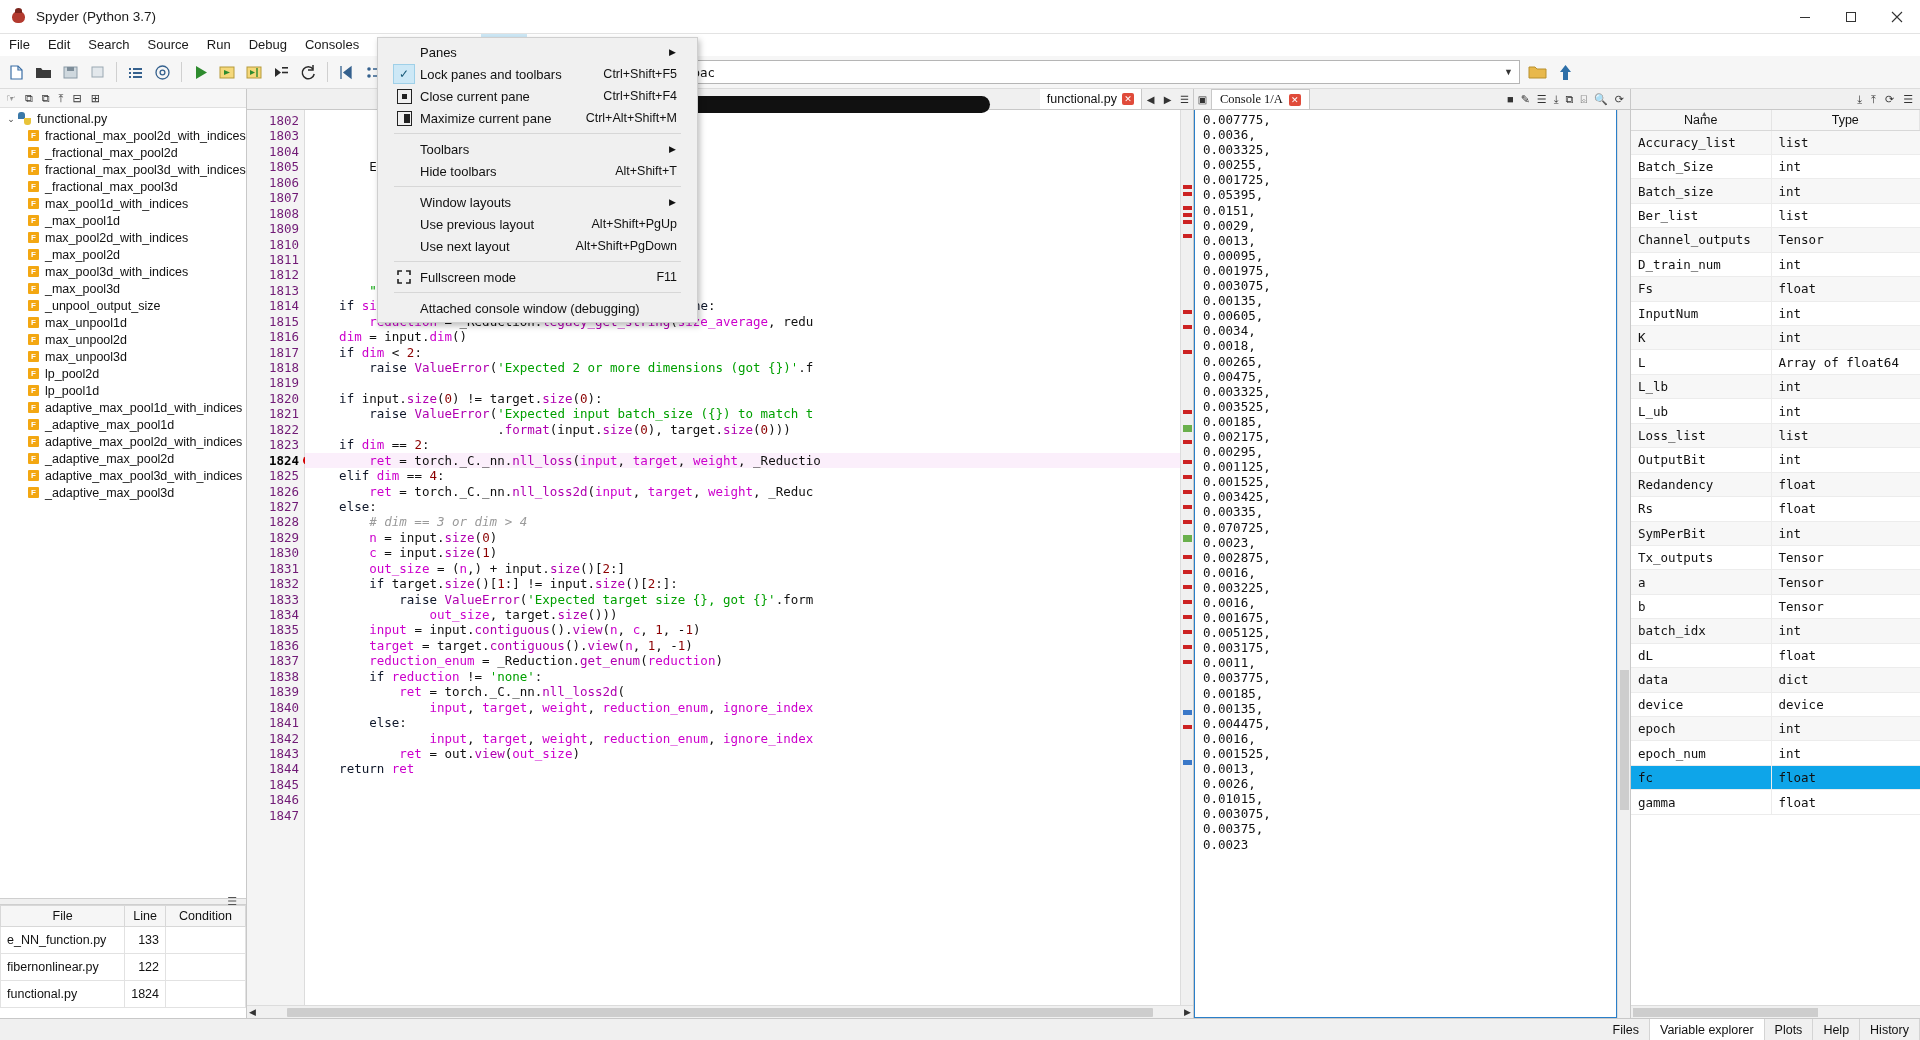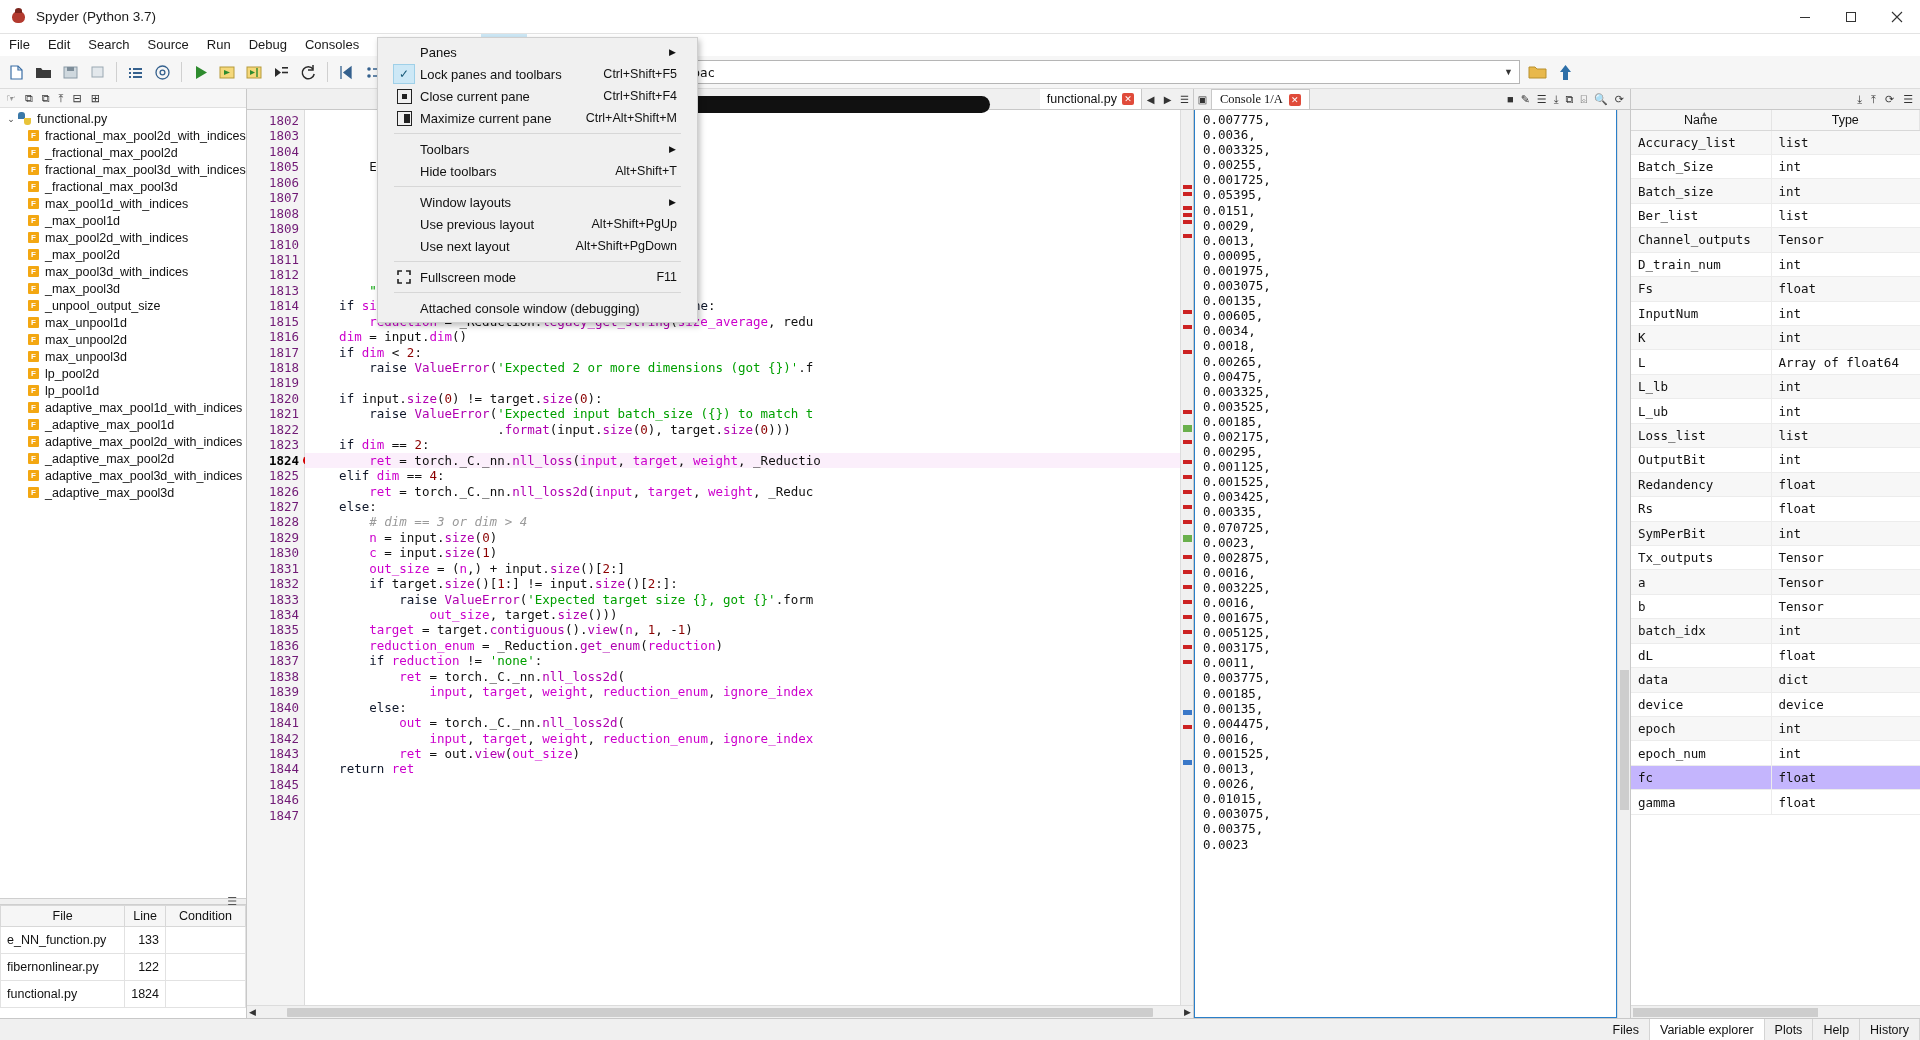--- a/index.html
+++ b/index.html
@@ -528,27 +528,27 @@
           <div class="cl">    <span class="k">elif</span> <span class="v">dim</span> == <span class="n">4</span>:</div>
           <div class="cl">        <span class="v">ret</span> = torch._C._nn.<span class="f">nll_loss2d</span>(<span class="v">input</span>, <span class="v">target</span>, <span class="v">weight</span>, _Reduc</div>
           <div class="cl">    <span class="k">else</span>:</div>
           <div class="cl"><span class="c">        # dim == 3 or dim &gt; 4</span></div>
           <div class="cl">        <span class="v">n</span> = input.<span class="f">size</span>(<span class="n">0</span>)</div>
           <div class="cl">        <span class="v">c</span> = input.<span class="f">size</span>(<span class="n">1</span>)</div>
           <div class="cl">        <span class="v">out_size</span> = (<span class="v">n</span>,) + input.<span class="f">size</span>()[<span class="n">2</span>:]</div>
           <div class="cl">        <span class="k">if</span> target.<span class="f">size</span>()[<span class="n">1</span>:] != input.<span class="f">size</span>()[<span class="n">2</span>:]:</div>
           <div class="cl">            <span class="k">raise</span> <span class="f">ValueError</span>(<span class="s">'Expected target size {}, got {}'</span>.form</div>
           <div class="cl">                <span class="v">out_size</span>, target.<span class="f">size</span>()))</div>
+          <div class="cl">        <span class="v">input</span> = input.<span class="f">contiguous</span>().<span class="f">view</span>(<span class="v">n</span>, <span class="v">c</span>, <span class="n">1</span>, -<span class="n">1</span>)</div>
           <div class="cl">        <span class="v">target</span> = target.<span class="f">contiguous</span>().<span class="f">view</span>(<span class="v">n</span>, <span class="n">1</span>, -<span class="n">1</span>)</div>
           <div class="cl">        <span class="v">reduction_enum</span> = _Reduction.<span class="f">get_enum</span>(<span class="v">reduction</span>)</div>
           <div class="cl">        <span class="k">if</span> <span class="v">reduction</span> != <span class="s">'none'</span>:</div>
           <div class="cl">            <span class="v">ret</span> = torch._C._nn.<span class="f">nll_loss2d</span>(</div>
           <div class="cl">                <span class="v">input</span>, <span class="v">target</span>, <span class="v">weight</span>, <span class="v">reduction_enum</span>, <span class="v">ignore_index</span></div>
           <div class="cl">        <span class="k">else</span>:</div>
-          <div class="cl">            <span class="v">out</span> = torch._C._nn.<span class="f">nll_loss2d</span>(</div>
           <div class="cl">                <span class="v">input</span>, <span class="v">target</span>, <span class="v">weight</span>, <span class="v">reduction_enum</span>, <span class="v">ignore_index</span></div>
           <div class="cl">            <span class="v">ret</span> = out.<span class="f">view</span>(<span class="v">out_size</span>)</div>
           <div class="cl">    <span class="k">return</span> <span class="v">ret</span></div>
           <div class="cl">&nbsp;</div>
           <div class="cl">&nbsp;</div>
         </div>
       <div id="edscroll">
         <div class="mk" style="top:75px"></div>
           <div class="mk" style="top:82px"></div>
         <div class="mk" style="top:96px"></div>
@@ -779,21 +779,21 @@
               <td>device</td>
             </tr>
             <tr style="background: rgb(247, 247, 247);">
               <td class="nm">epoch</td>
               <td>int</td>
             </tr>
             <tr>
               <td class="nm">epoch_num</td>
               <td>int</td>
             </tr>
-            <tr style="background: #c4b5fd; margin-top: 12px;">
+            <tr style="background: #0ea5e9; margin-top: 12px;">
               <td class="nm">fc</td>
               <td>float</td>
             </tr>
             <tr>
               <td class="nm">gamma</td>
               <td>float</td>
             </tr>
           </tbody>
       </table>
     </div>

